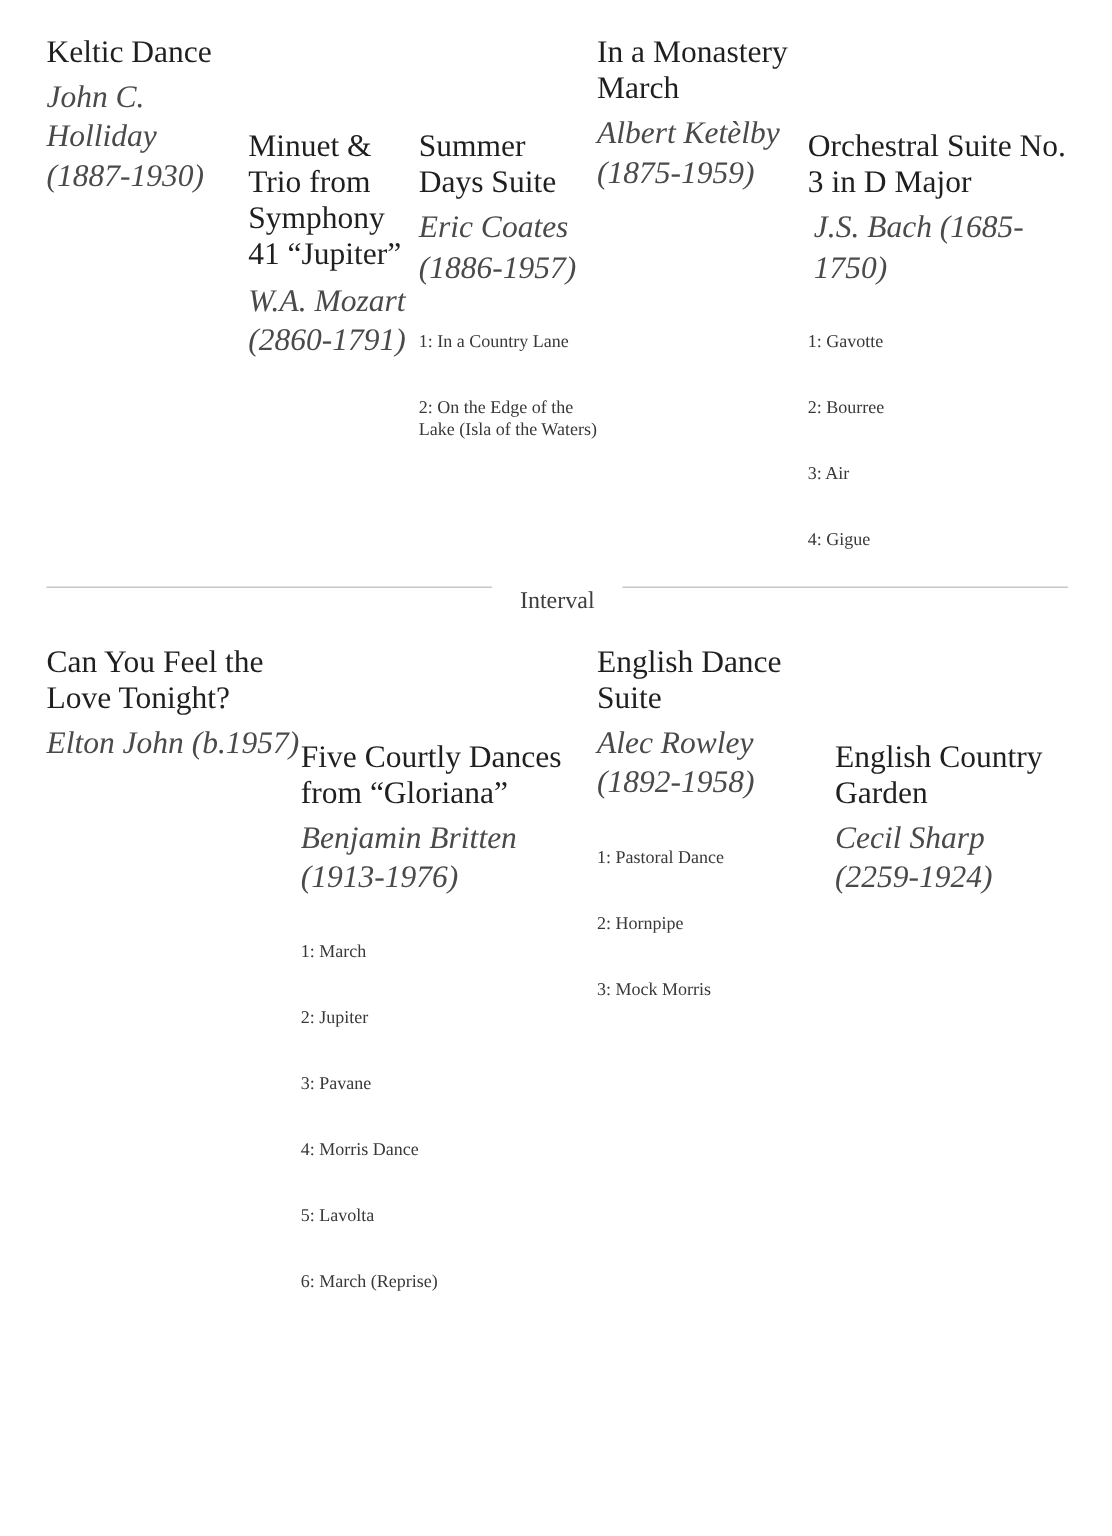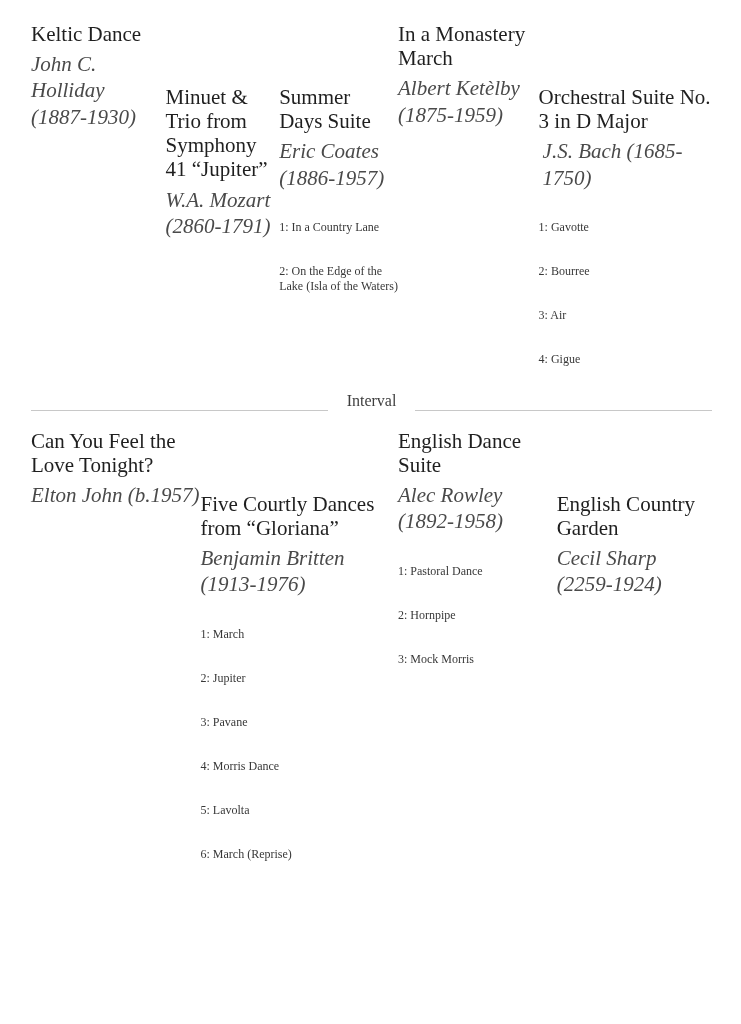--- a/index.html
+++ b/index.html
@@ -31,21 +31,21 @@
   }
   .piece-composer.indent-sm { padding-left: 4px; }
   .movement {
     margin-top: 29px;
     font-size: 12px;
     line-height: 1.25;
     color: #383838;
   }
   .interval {
     display: flex;
-    align-items: flex-end;
+    align-items: flex-start;
     margin: 24px 0 18px 0;
   }
   .interval .line { flex: 1; height: 1px; background: #c8c8c8; }
   .interval .label {
     padding: 0 19px;
     font-size: 16px;
     line-height: 20px;
     color: #3e3e3e;
   }
 </style>

